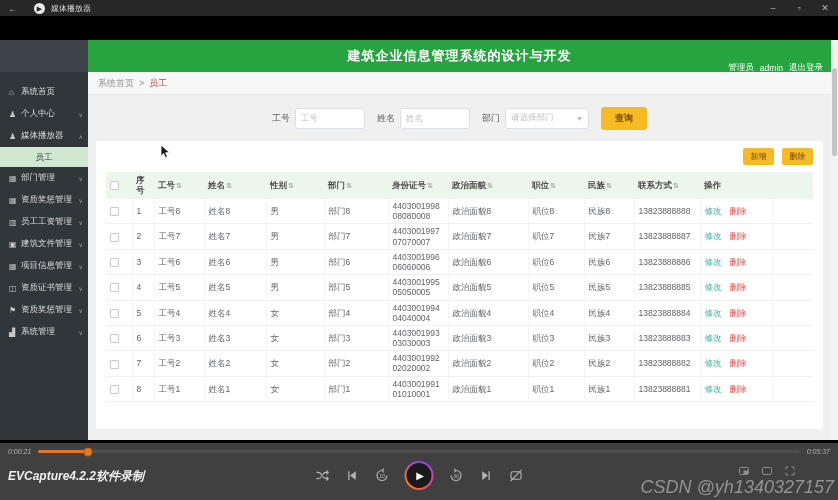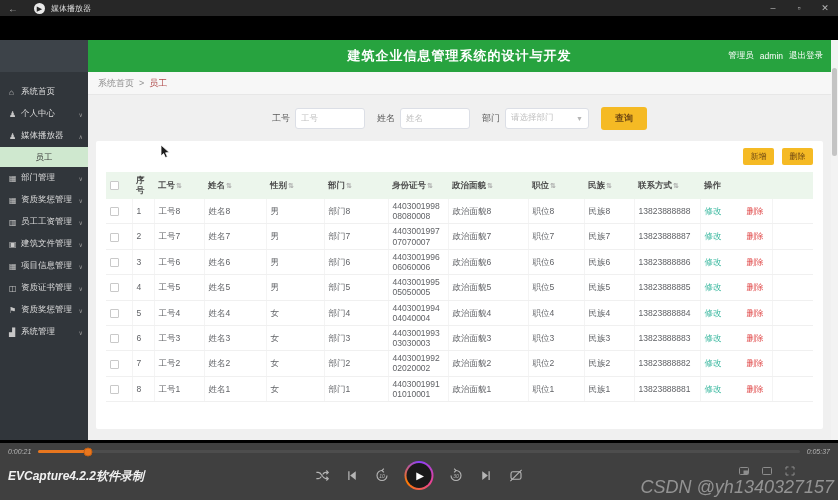--- a/index.html
+++ b/index.html
@@ -32,21 +32,21 @@
   .side-item .s-icon { width:12px; font-size:8px; color:#c7c7c7; }
   .side-item .s-label { flex:1; white-space:nowrap; overflow:hidden; }
   .side-item .s-arrow { font-size:6px; color:#9a9a9a; }
   .side-sub { height:20px; line-height:20px; text-align:center; background:#cfe8cf; color:#3c3c3c; font-size:8.5px; cursor:pointer; }
 
   
   .main { flex:1; display:flex; flex-direction:column; margin-right:7px; min-width:0; }
   .green-header { position:relative; height:32px; background:#27a33f; color:#fff; flex-shrink:0; }
   .gh-title { position:absolute; left:0; right:0; top:0; height:32px; line-height:32px; text-align:center;
     font-size:13px; font-weight:bold; letter-spacing:1px; }
-  .gh-user { position:absolute; right:8px; top:0; height:32px; display:flex; align-items:center; gap:6px; font-size:8.5px; }
+  .gh-user { position:absolute; right:8px; top:12px; height:32px; display:flex; align-items:center; gap:6px; font-size:8.5px; }
   .gh-logout { cursor:pointer; }
   .breadcrumb { height:23px; background:#f7f7f7; border-bottom:1px solid #e7e7e7; display:flex; align-items:center;
     padding-left:10px; gap:5px; font-size:9px; color:#8f8f8f; flex-shrink:0; }
   .bc-current { color:#b04a4a; }
 
   .content { flex:1; background:#f0f0f0; padding:0 8px; position:relative; }
 
   
   .search-row { height:46px; display:flex; align-items:center; justify-content:center; gap:12px; }
   .sf { display:flex; align-items:center; gap:5px; font-size:9px; color:#5a5a5a; }
@@ -66,21 +66,21 @@
     color:#6e4712; font-size:8px; cursor:pointer; padding:0 6px; font-family:Liberation Mono, monospace; }
 
   table { width:100%; border-collapse:collapse; table-layout:fixed; font-size:8.5px; color:#606266; }
   thead th { background:#ecf6ec; height:27px; font-weight:bold; color:#4c4c4c; text-align:left;
     padding:2px 4px; font-size:8.5px; line-height:1.15;margin-left:41px; }
   .sort-icon { color:#a8a8a8; font-size:7px; margin-left:1px; }
   tbody td { border-bottom:1px solid #f0f0f0; border-right:1px solid #f4f4f4; padding:2px 4px; height:21px; line-height:1.2; }
   tbody td:last-child { border-right:none; }
   .id-cell { word-break:break-all; }
   .cb { display:inline-block; width:9px; height:9px; border:1px solid #c9c9c9; border-radius:1px; background:#fff; vertical-align:middle; cursor:pointer; }
-  .lnk-edit { color:#3db9a1; cursor:pointer; margin-right:25px; }
+  .lnk-edit { color:#3db9a1; cursor:pointer; margin-right:8px; }
   .lnk-del { color:#e14c4c; cursor:pointer; }
 
   
   .cursor { position:absolute; left:160px; top:128px; z-index:50; }
 
   
   .controls { position:absolute; left:0; right:0; bottom:0; height:57px; background:#404040;font-style:italic; }
   .progress-row { position:absolute; top:5px; left:0; right:0; display:flex; align-items:center; padding:0 8px; gap:7px; }
   .p-time { font-size:7px; color:#b5b5b5; flex-shrink:0; }
   .p-track { position:relative; flex:1; height:3px; background:#4d4d4d; border-radius:2px; cursor:pointer; }

